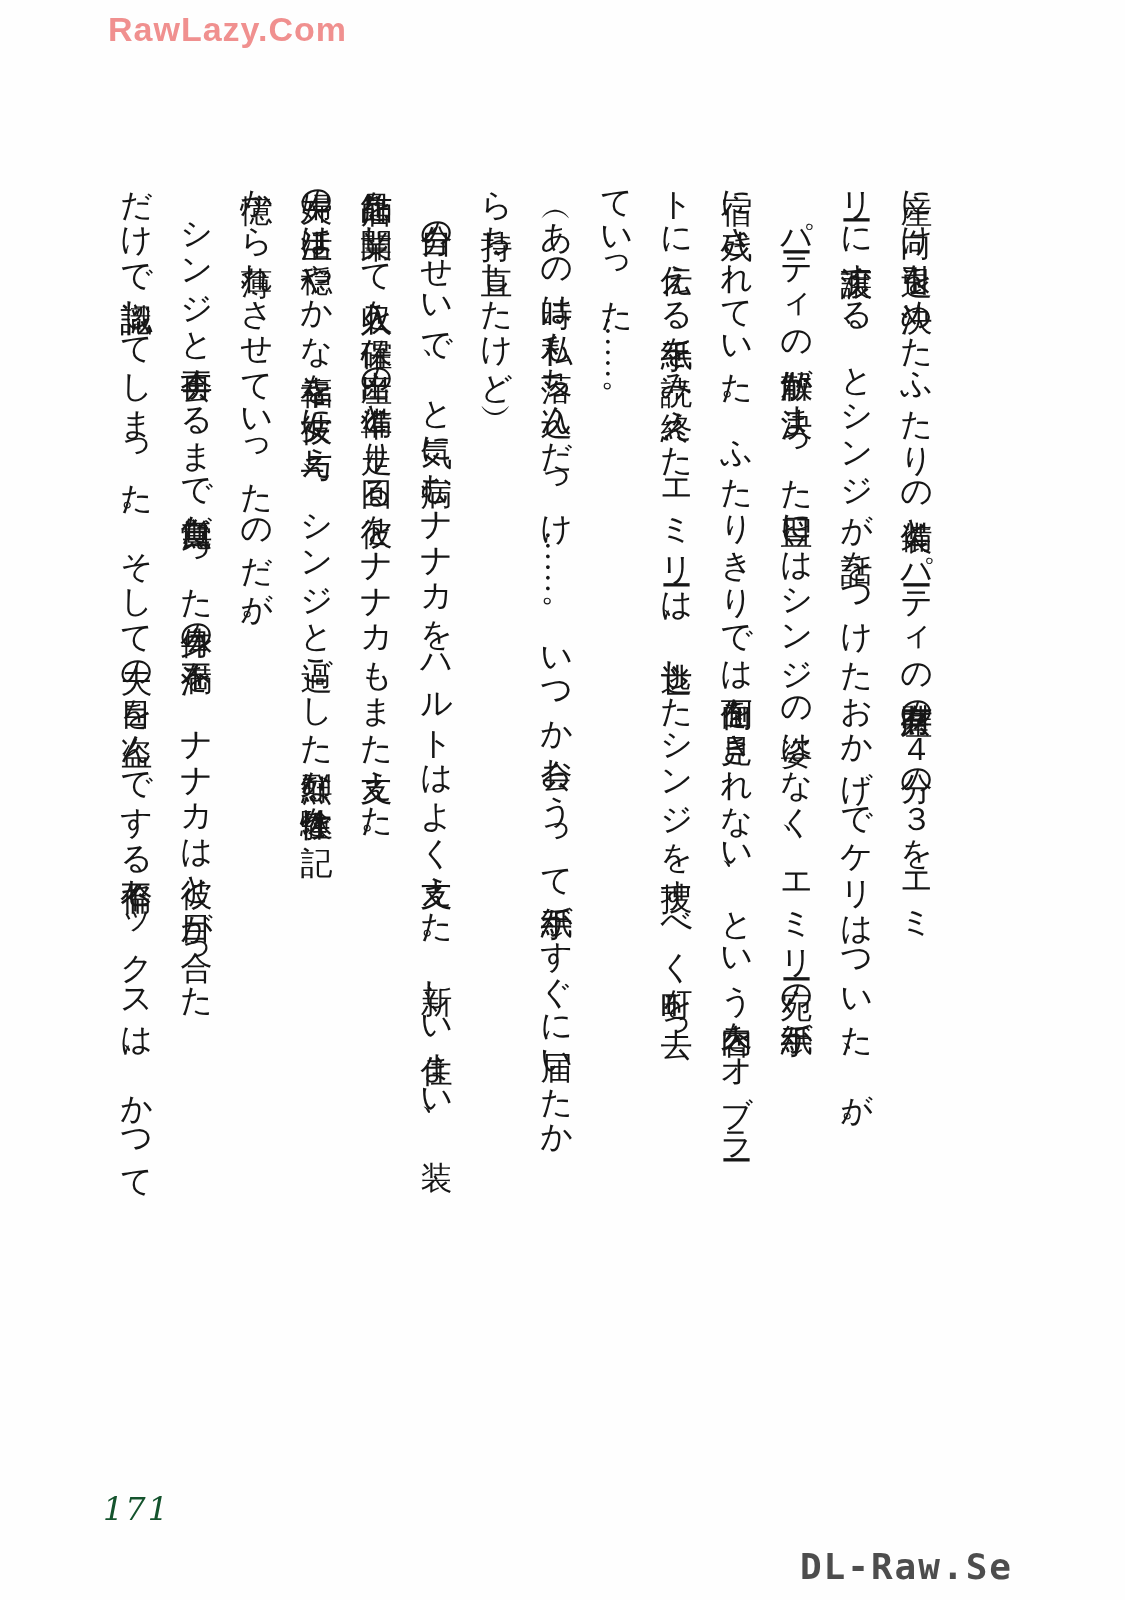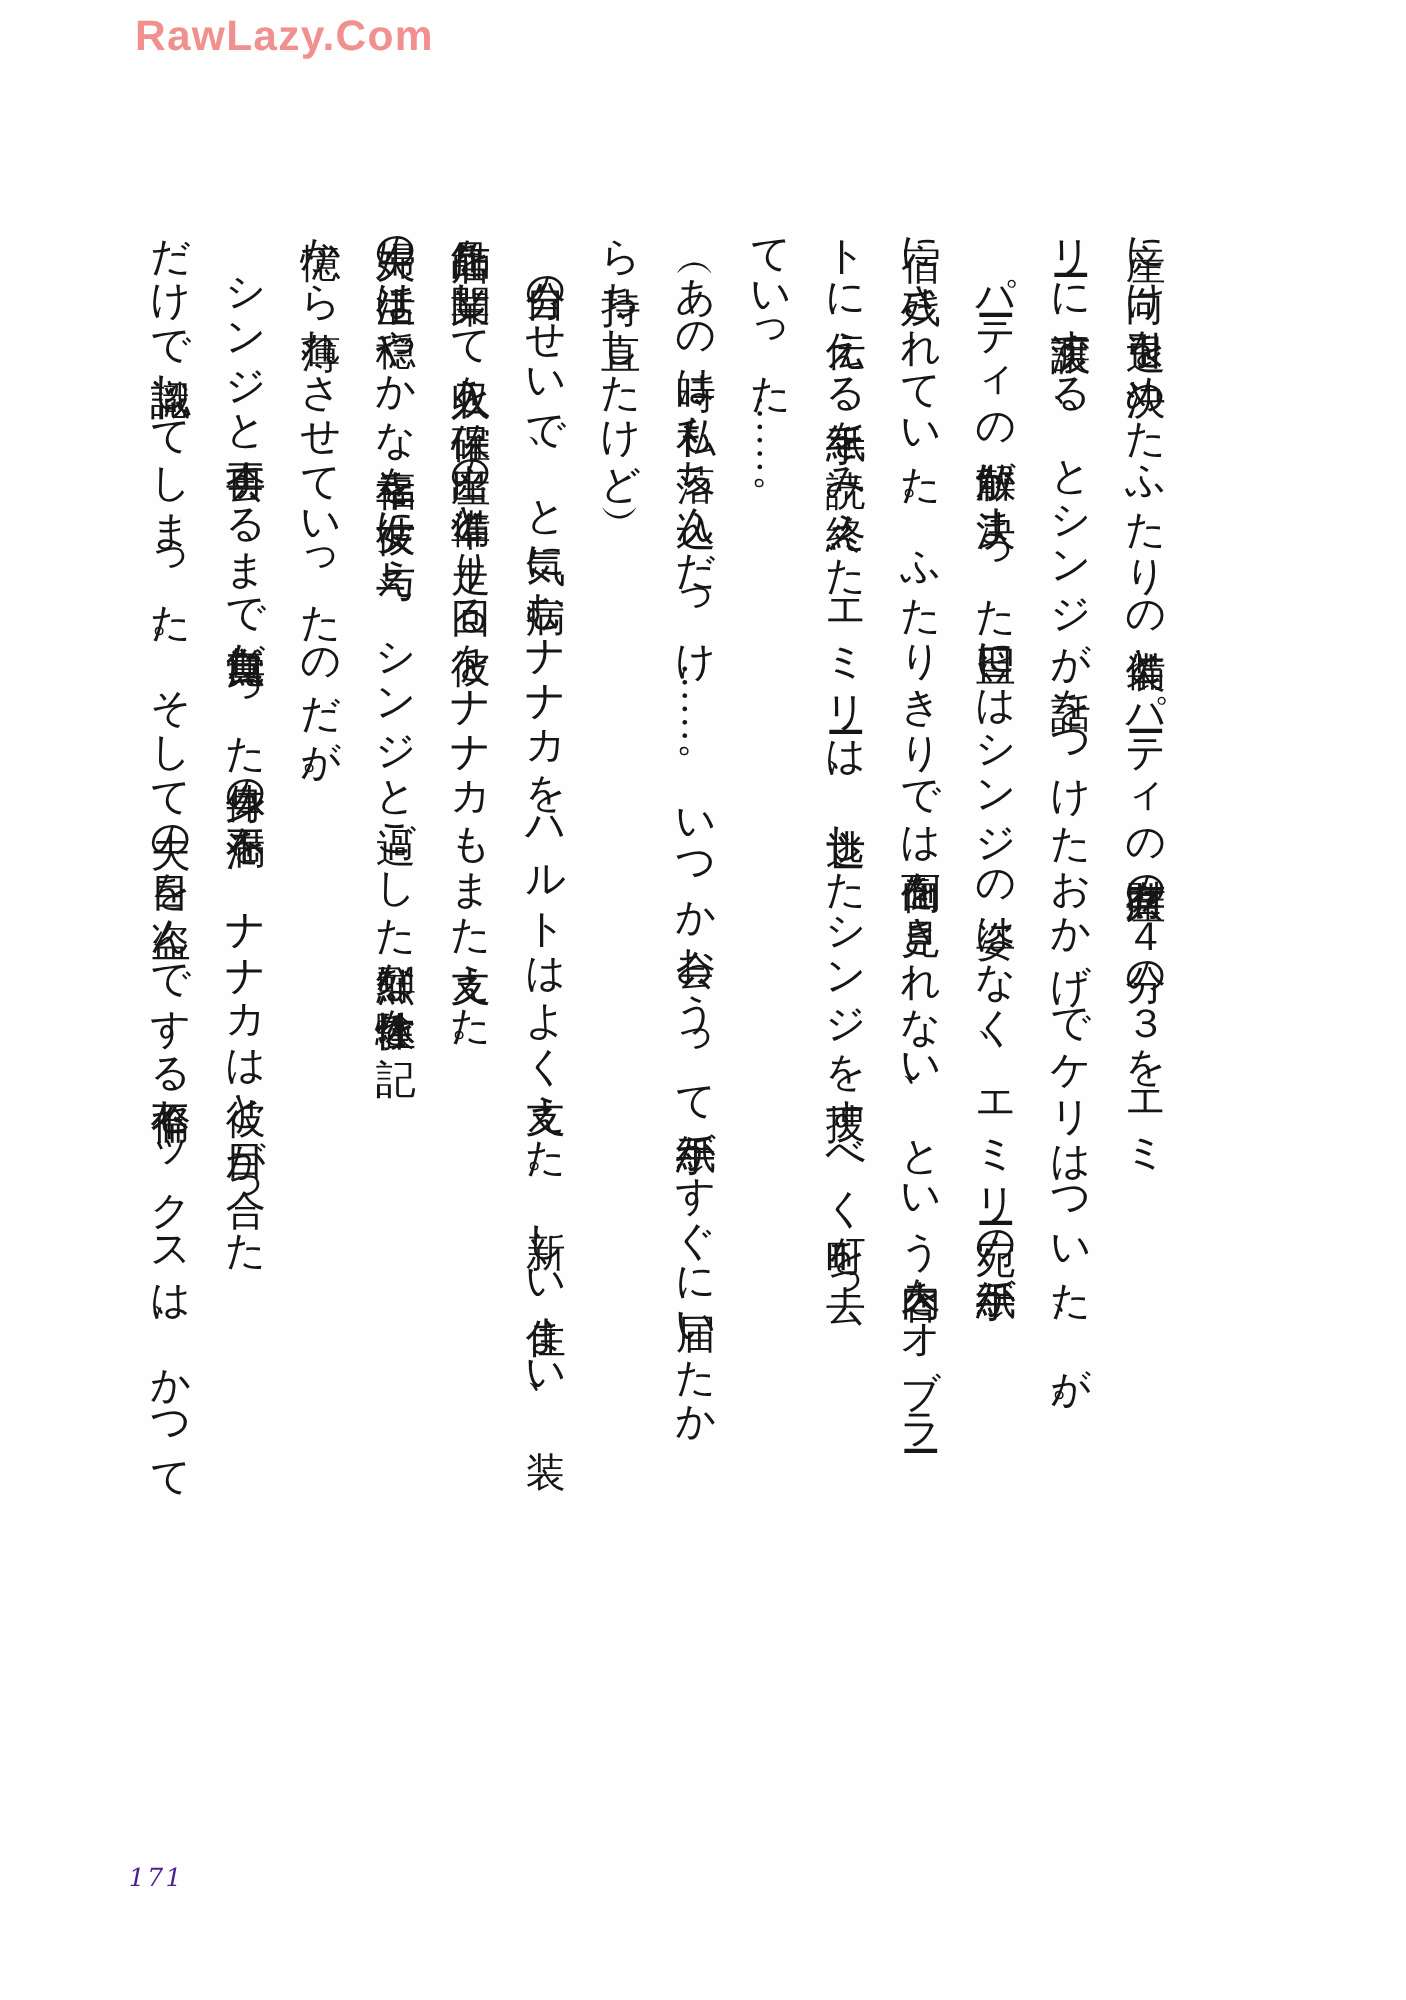--- a/index.html
+++ b/index.html
@@ -39,22 +39,22 @@
   .text-line {
     margin: 0;
     padding: 0;
   }
   .page-num {
     position: absolute;
     left: 103px;
     top: 1490px;
     font-family: "DejaVu Serif", serif;
     font-style: italic;
-    font-size: 20px;
-    color: #4c1d95;
+    font-size: 32px;
+    color: #14532d;
     letter-spacing: 2px;
   }
   .wm-bottom {
     position: absolute;
     right: 112px;
     top: 1546px;
     font-family: "DejaVu Sans Mono", monospace;
     font-weight: bold;
     font-size: 36px;
     letter-spacing: 2px;
@@ -79,13 +79,14 @@
       <p class="text-line">　自分のせいで、と気に病むナナカをハルトはよく支えた。新しい住まい、装</p>
       <p class="text-line">飾品店を開業して収入を確保、出産の準備と走り回る彼をナナカもまた支えた。</p>
       <p class="text-line">夫婦の生活は穏やかな幸福を彼女に与え、シンジと過ごした鮮烈な性体験を記</p>
       <p class="text-line">憶から薄れさせていったのだが。</p>
       <p class="text-line">　シンジと再会するまで無自覚だった身体の不満を、ナナカは彼と目が合った</p>
       <p class="text-line">だけで認識してしまった。そして夫の目を盗んでする不倫セックスは、かつて</p>
     </div>
 
   <div class="page-num">171</div>
 
+  <div class="wm-bottom" style="color: rgb(77, 77, 77);">DL-Raw.Se</div>
 </div>
 
 </body></html>

